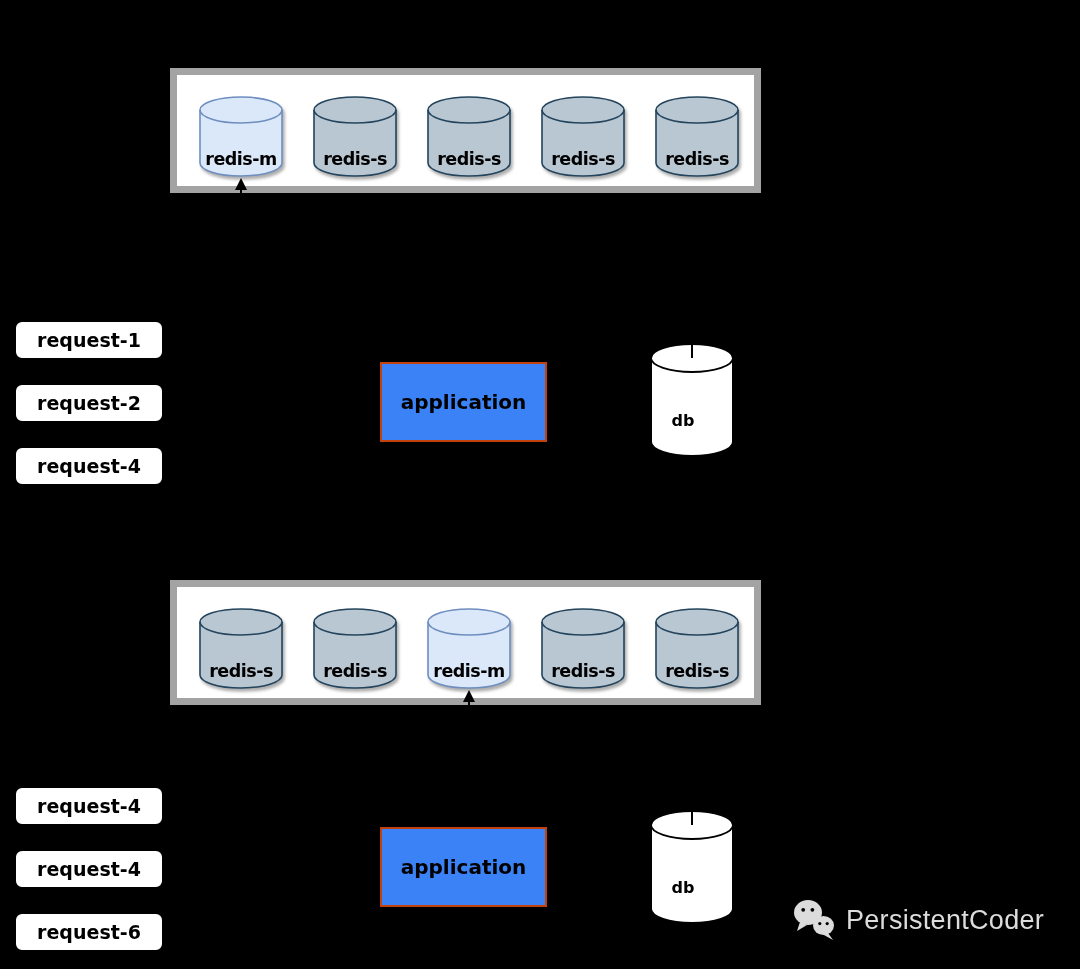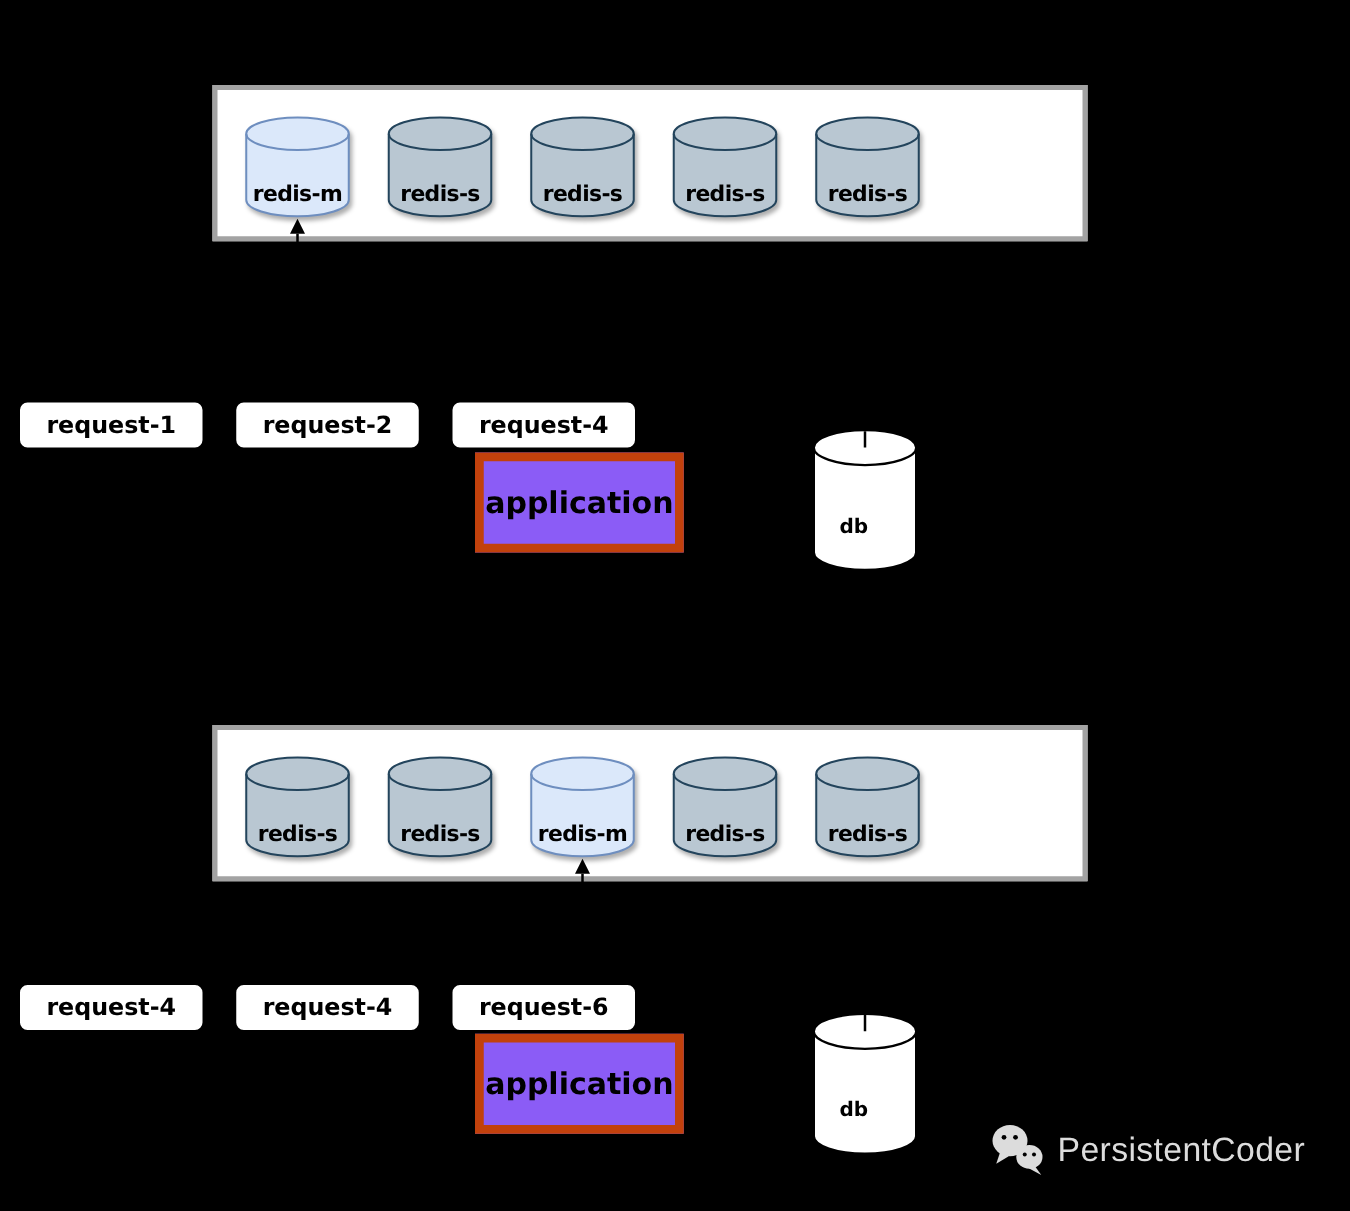--- a/index.html
+++ b/index.html
@@ -11,23 +11,23 @@
   .stage{
     position:relative;
     width:1080px;height:969px;
     background:var(--canvas-bg,#000);
     overflow:hidden;
   }
 
   
   .cluster-panel{
     position:absolute;
-    left:170px;width:700px;height:125px;
+    left:170px;width:591px;height:125px;
     background:var(--panel-fill,#fff);
-    border:4px solid #a3a3a3;
+    border:7px solid #a3a3a3;
     box-sizing:border-box;
   }
   .cluster-panel.sA{top:68px;}
   .cluster-panel.sB{top:580px;}
 
   
   .redis-node{
     position:absolute;top:21px;
     width:84px;height:82px;
   }
@@ -65,43 +65,43 @@
     border-right:6px solid transparent;
     border-bottom:12px solid #000;
   }
   .pointer .tail{
     width:2px;height:10px;margin:0 auto;background:#000;
   }
 
   
   .request-list{
     position:absolute;left:14px;
-    display:flex;flex-direction:row;gap:23px;
+    display:flex;flex-direction:column;gap:23px;
   }
   .request-list.sA{top:320px;}
   .request-list.sB{top:786px;}
   .request-box{
     width:150px;height:40px;
     box-sizing:border-box;
     background:#fff;
     border:2px solid #000;
     border-radius:8px;
     display:flex;align-items:center;justify-content:center;
     font-size:19px;font-weight:600;color:#000;
   }
 
   
   .app-box{
     position:absolute;left:380px;
     width:167px;height:80px;
     box-sizing:border-box;
-    background:#8b5cf6;
-    border:7px solid #c2410c;
+    background:#3b82f6;
+    border:2px solid #c2410c;
     display:flex;align-items:center;justify-content:center;
-    font-size:24px;font-weight:600;color:#000;
+    font-size:20px;font-weight:600;color:#000;
   }
   .app-box.sA{top:362px;}
   .app-box.sB{top:827px;}
 
   
   .db-node{
     position:absolute;left:650px;
     width:84px;height:115px;
   }
   .db-node.sA{top:343px;}

